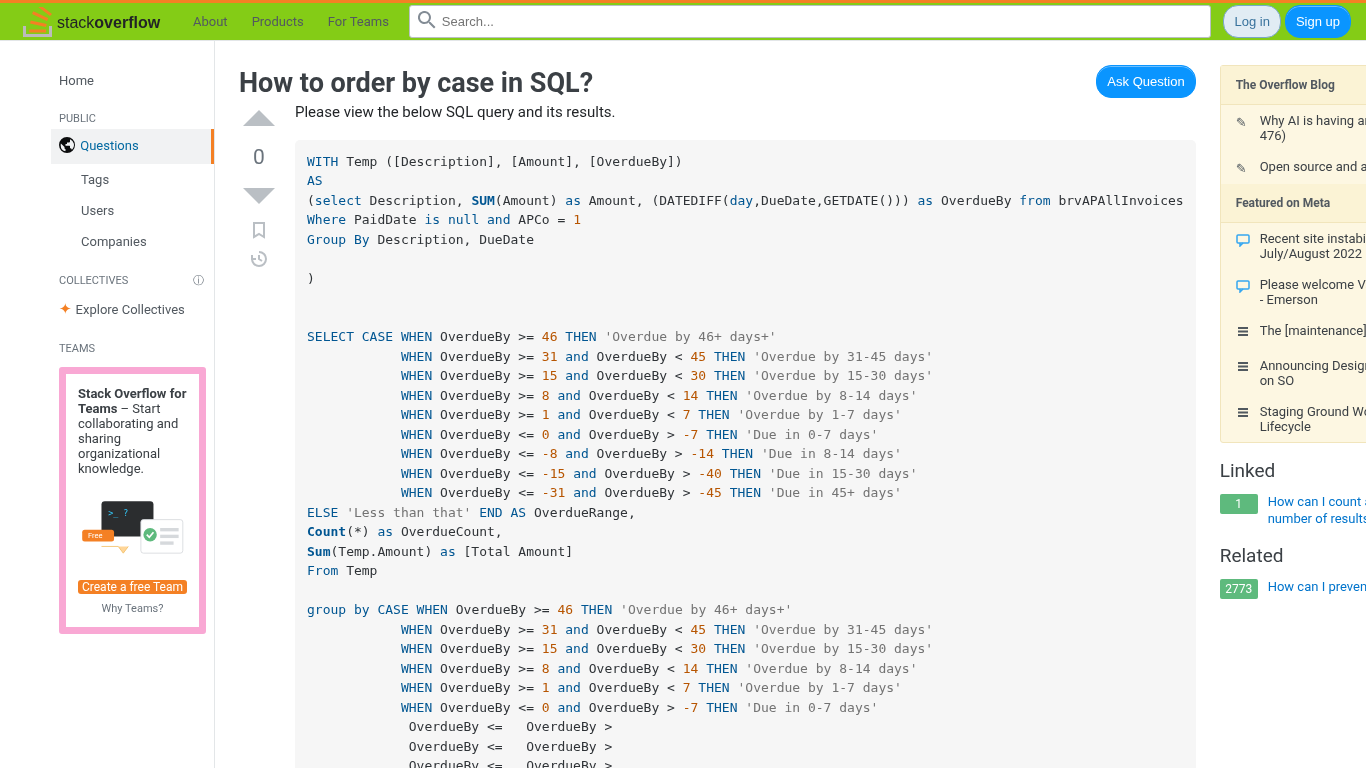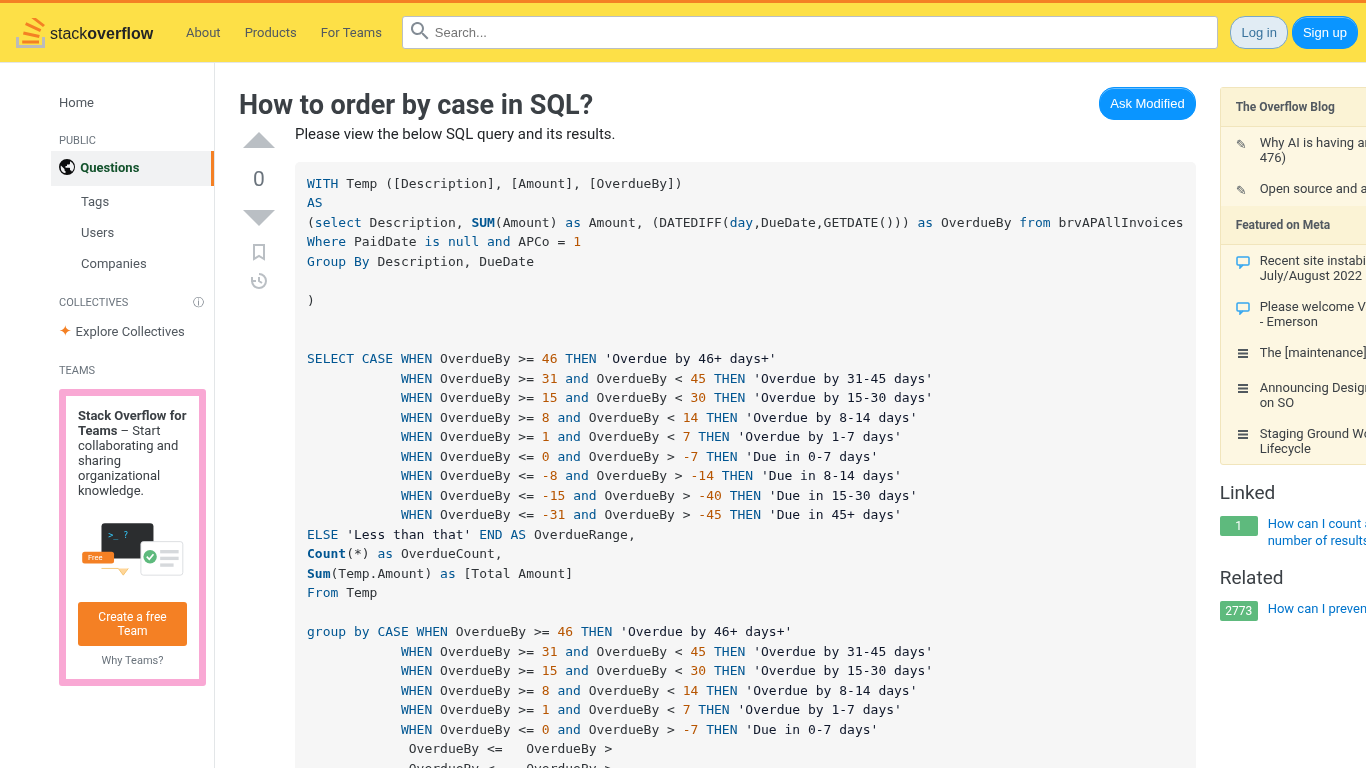--- a/index.html
+++ b/index.html
@@ -3,47 +3,47 @@
 <meta charset="utf-8">
 <style>
 * { box-sizing: border-box; margin: 0; padding: 0; }
 body { font-family: -apple-system, BlinkMacSystemFont, "Segoe UI", Roboto, Helvetica, Arial, sans-serif; font-size: 13px; color: #232629; background: #fff; }
 a { text-decoration: none; color: #0074cc; }
 
 
 .top-line { height: 3px; background: #f48024; }
 
 
-.header { height: 60px; border-bottom: 1px solid #e3e6e8; display: flex; align-items: center; padding: 0 8px; background: #fde047; }
+.header { height: 38px; border-bottom: 1px solid #e3e6e8; display: flex; align-items: center; padding: 0 15px; background: #84cc16; }
 .logo { display: flex; align-items: center; padding: 0 8px; height: 100%; cursor: pointer; }
 .logo svg { width: 150px; height: 30px; }
 .nav-link { padding: 6px 12px; color: #525960; font-size: 13px; cursor: pointer; }
 .search-wrap { flex: 1; display: flex; align-items: center; border: 1px solid #babfc4; border-radius: 3px; background: #fff; height: 33px; padding: 0 8px; margin: 0 8px; }
 .search-wrap svg { width: 18px; height: 18px; fill: #838c95; }
 .search-input { flex: 1; border: none; outline: none; font-size: 13px; padding: 0 6px; }
 .btn { padding: 8px 10px; border-radius: 15px; font-size: 13px; cursor: pointer; border: 1px solid transparent; }
 .btn-outline { background: #e1ecf4; color: #39739d; border-color: #7aa7c7; }
 .btn-primary { background: #0a95ff; color: #fff; border-color: #0a95ff; box-shadow: inset 0 1px 0 rgba(255,255,255,.4); }
 .header .btn { margin-left: 4px; }
 
 
 .container { display: flex; max-width: 1264px; margin: 0 auto; }
 .left-sidebar { width: 164px; flex-shrink: 0; padding-top: 24px; border-right: 1px solid #e3e6e8; font-size: 13px; }
 .ls-item { display: block; padding: 8px 6px 8px 8px; color: #525960; cursor: pointer; }
 .ls-heading { padding: 16px 0 4px 8px; font-size: 11px; color: #6a737c; }
-.ls-item.active { background: #f1f2f3; font-weight: bold; color: #14532d; border-right: 3px solid #f48024; }
+.ls-item.active { background: #f1f2f3; font-weight: normal; color: #0369a1; border-right: 3px solid #f48024; }
 .ls-item .icon { display: inline-block; width: 18px; vertical-align: middle; }
 .ls-sub { padding-left: 30px; }
 .collectives-head { display:flex; align-items:center; justify-content:space-between; padding-right:10px;}
 .star-icon { color:#f48024; margin-right:4px; font-size:15px;}
 
 .teams-box { margin: 8px; border: 7px solid #f9a8d4; border-radius: 3px; padding: 12px; font-size: 13px; color: #3b4045; }
 .teams-box b { font-weight: bold; }
 .teams-img { margin: 12px 0; display:flex; align-items:center; justify-content:center;}
-.btn-orange { background: #f48024; color: #fff; border-color: #f48024; display:block; text-align:center; padding:8px; border-radius:3px; font-size:12px;}
+.btn-orange { background: #f48024; color: #fff; border-color: #f48024; display:block; text-align:center; padding:0; border-radius:3px; font-size:12px;}
 .why-teams { text-align:center; font-size:11px; color:#6a737c; margin-top:8px; }
 
 
 .content { flex: 1; padding: 24px; display: flex; gap: 24px; }
 .main { flex: 1; min-width: 0; }
 .question-header { display: flex; justify-content: space-between; align-items: flex-start; }
 .question-title { font-size: 27px; font-weight: 700; color: #3b4045; line-height: 1.35; }
 .ask-btn { white-space: nowrap; }
 .meta-row { display: flex; gap: 16px; padding: 8px 0 12px; border-bottom: 1px solid #e3e6e8; margin-bottom: 16px; font-size: 13px; color: #6a737c; }
 .meta-row span b { color: #232629; font-weight: normal; }
@@ -52,21 +52,21 @@
 .vote-col { width: 40px; display: flex; flex-direction: column; align-items: center; gap: 8px; color: #babfc4; }
 .vote-arrow { width: 36px; height: 36px; display:flex; align-items:center; justify-content:center; cursor:pointer; }
 .vote-arrow svg { fill: #babfc4; }
 .vote-count { font-size: 21px; color: #6a737c; }
 .vote-icon { cursor:pointer; }
 .post-body { flex: 1; min-width: 0; font-size: 15px; line-height: 1.5; }
 .post-body p { margin-bottom: 16px; }
 
 pre.code { background: #f6f6f6; padding: 12px; border-radius: 5px; font-family: Consolas, Menlo, Monaco, monospace; font-size: 13px; line-height: 1.5; overflow-x: auto; color: #2f3337; }
 .kw { color: #015692; }
-.str { color: #0f172a; }
+.str { color: #737373; }
 .num { color: #b75501; }
 .fn { color: #015692; font-weight: bold; }
 
 
 .right-sidebar { width: 300px; flex-shrink: 0; }
 .yellow-box { background: #fdf7e2; border: 1px solid #f1e5bc; border-radius: 3px; margin-bottom: 16px; font-size: 13px; }
 .yb-header { padding: 12px 15px; font-weight: bold; color: #525960; background: #fbf3d5; border-bottom: 1px solid #f1e5bc; font-size:12px;}
 .yb-item { padding: 8px 15px; display: flex; gap: 8px; color: #3b4045; cursor:pointer; }
 .yb-item .ic { width: 16px; flex-shrink: 0; color:#51595f; margin-top:2px;}
 .yb-item .meta-ic { color:#34a7f0;}
@@ -147,21 +147,21 @@
       </div>
       <a class="btn-orange">Create a free Team</a>
       <div class="why-teams">Why Teams?</div>
     </div>
   </div>
 
   <div class="content">
     <div class="main">
       <div class="question-header">
         <h1 class="question-title">How to order by case in SQL?</h1>
-        <button class="btn btn-primary ask-btn">Ask Modified</button>
+        <button class="btn btn-primary ask-btn">Ask Question</button>
       </div>
 
       <div class="post-layout">
         <div class="vote-col">
           <div class="vote-arrow">
               <svg width="36" height="36" viewBox="0 0 36 36">
                 <path d="M2 25h32L18 9 2 25z"></path>
               </svg>
             </div>
           <div class="vote-count">0</div>

